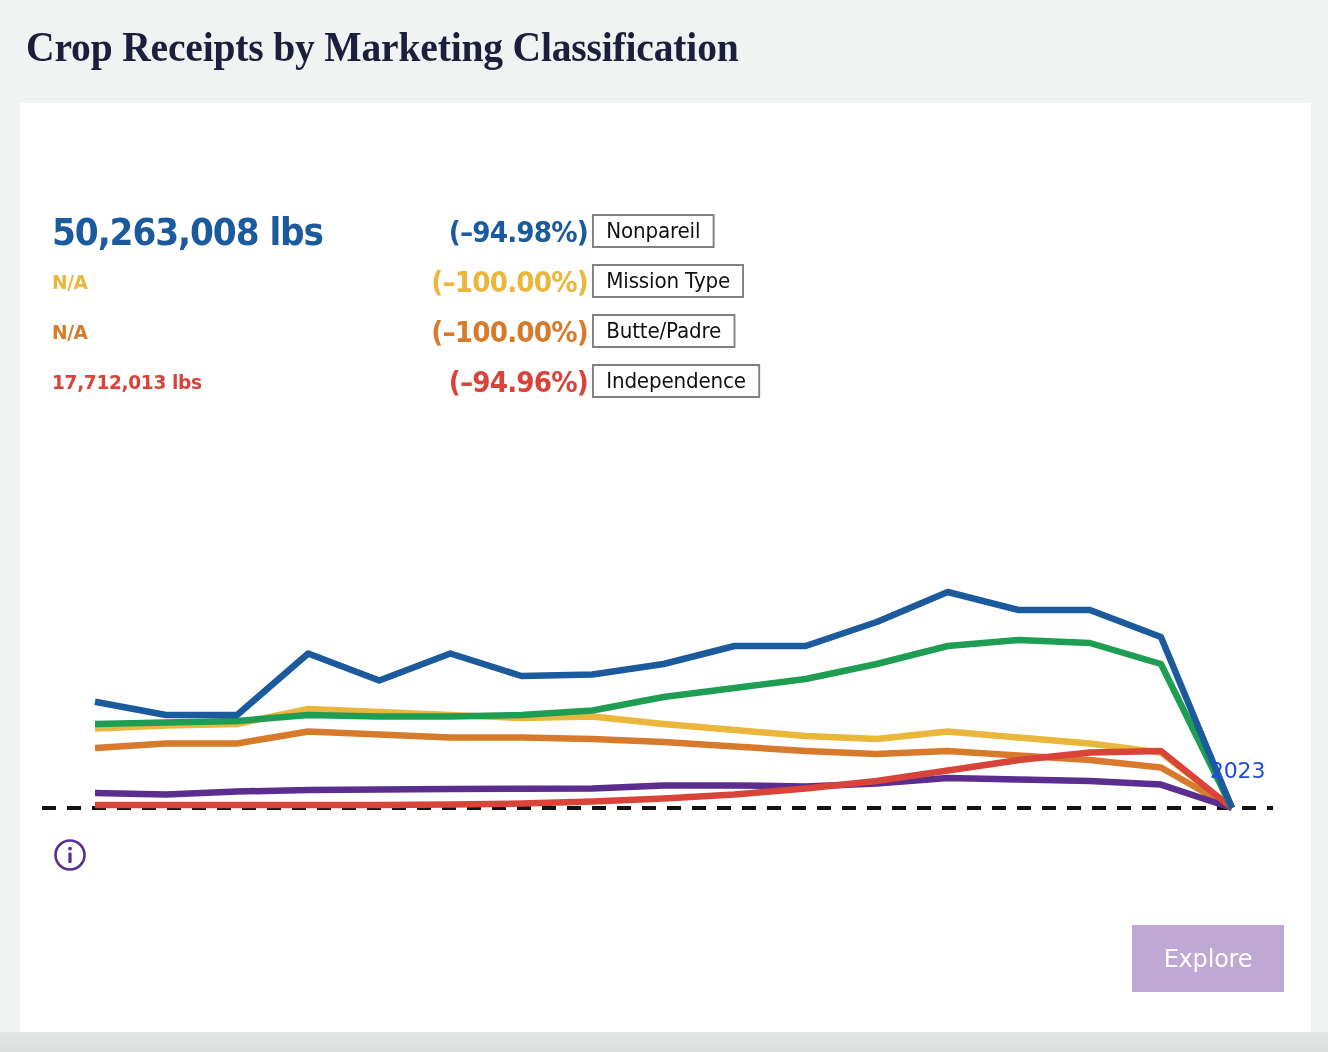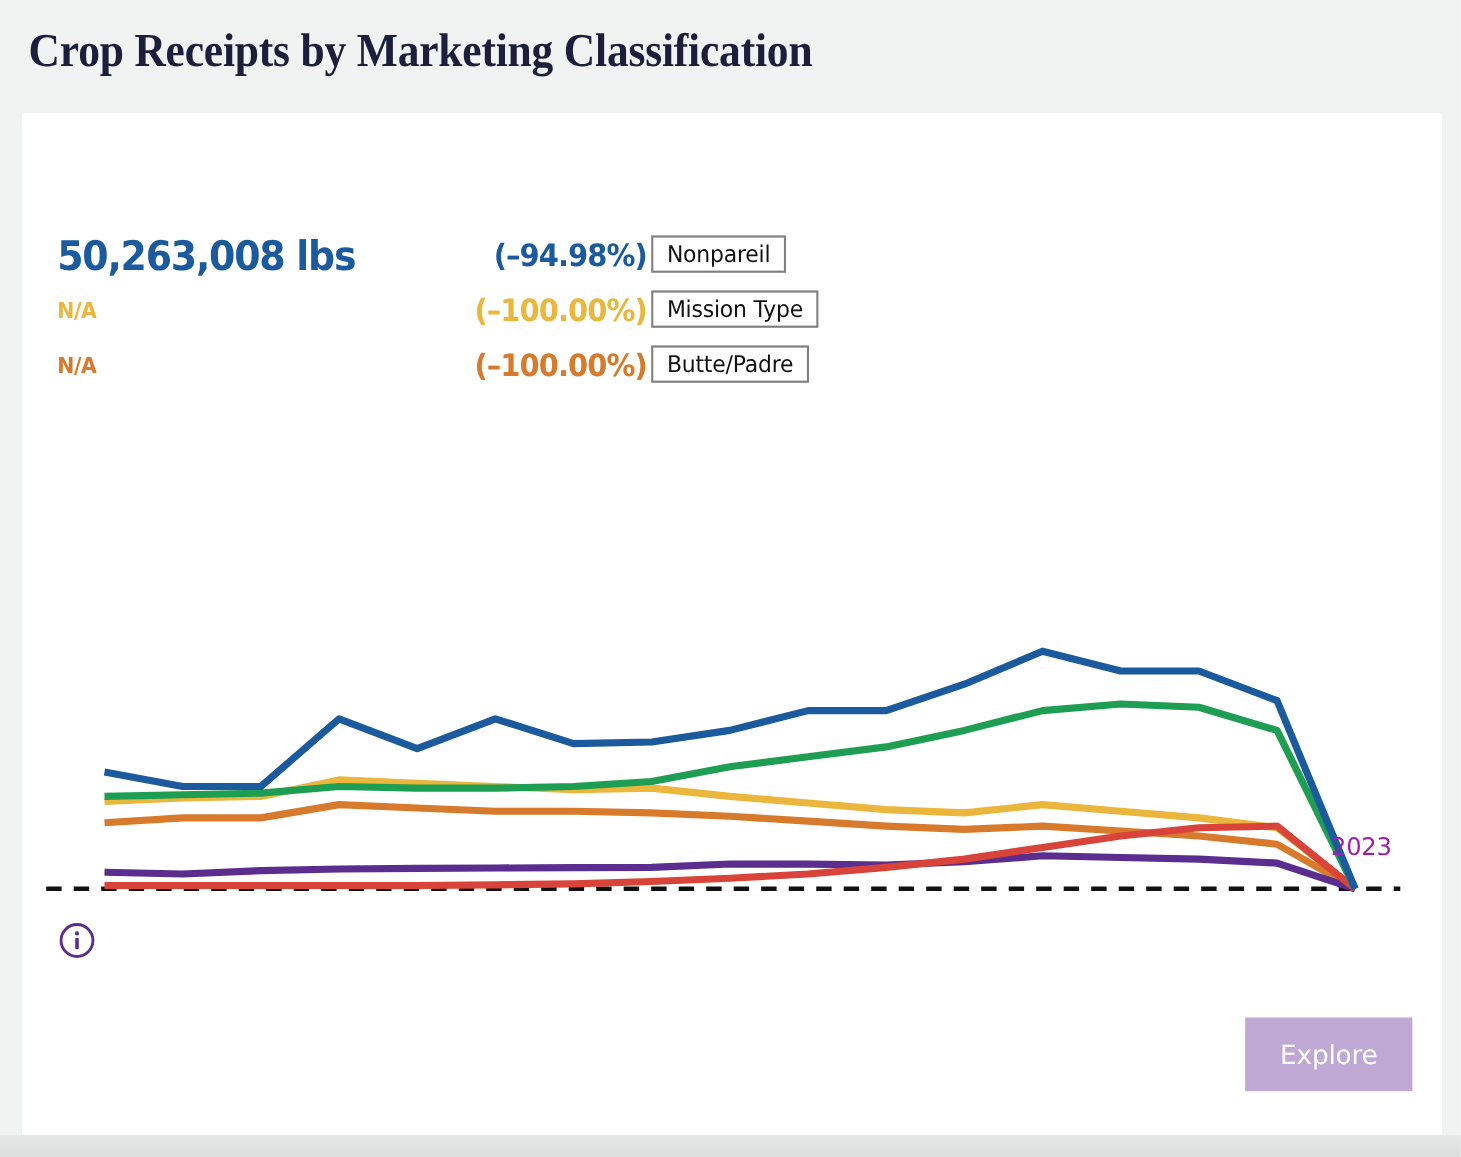--- a/index.html
+++ b/index.html
@@ -130,21 +130,21 @@
     position: absolute;
     left: 0;
     top: 0;
   }
   #year-label {
     position: absolute;
     left: 1190px;
     top: 655px;
     font-family: "DejaVu Sans", "Liberation Sans", sans-serif;
     font-size: 22px;
-    color: #a21caf;
+    color: #1d4ed8;
     letter-spacing: -0.2px;
   }
 
   
   #info-icon {
     position: absolute;
     left: 33px;
     top: 735px;
     width: 34px;
     height: 34px;
@@ -191,20 +191,25 @@
       <span class="legend-pct" style="color: rgb(234, 182, 60);">(–100.00%)</span>
       <span class="legend-chip">Mission Type</span>
     </div>
 
     <div class="legend-row">
       <span class="legend-value" style="color: rgb(216, 122, 43);">N/A</span>
       <span class="legend-pct" style="color: rgb(216, 122, 43);">(–100.00%)</span>
       <span class="legend-chip">Butte/Padre</span>
     </div>
 
+    <div class="legend-row">
+      <span class="legend-value" style="color: rgb(217, 68, 58);">17,712,013 lbs</span>
+      <span class="legend-pct" style="color: rgb(217, 68, 58);">(–94.96%)</span>
+      <span class="legend-chip">Independence</span>
+    </div>
 
 
   </div>
 
   <div id="chart-area">
     <svg id="chart-svg" width="1291" height="929" viewBox="0 0 1291 929">
         <line x1="22" x2="1253" y1="705" y2="705" stroke="#111111" stroke-width="4" stroke-dasharray="14 11"></line>
         <polyline points="75.00,625.50 146.06,622.50 217.13,621.00 288.19,606.00 359.25,609.00 430.31,612.00 501.38,615.00 572.44,613.50 643.50,621.00 714.56,627.00 785.63,633.00 856.69,636.00 927.75,628.50 998.81,634.50 1069.88,640.50 1140.94,649.50 1212.00,705.00" fill="none" stroke="#eab63c" stroke-width="6.5" stroke-linejoin="round" stroke-linecap="butt"></polyline>
         <polyline points="75.00,645.00 146.06,640.50 217.13,640.50 288.19,628.50 359.25,631.50 430.31,634.50 501.38,634.50 572.44,636.00 643.50,639.00 714.56,643.50 785.63,648.00 856.69,651.00 927.75,648.00 998.81,652.50 1069.88,657.00 1140.94,664.50 1212.00,705.00" fill="none" stroke="#d87a2b" stroke-width="6.5" stroke-linejoin="round" stroke-linecap="butt"></polyline>
         <polyline points="75.00,690.00 146.06,691.50 217.13,688.50 288.19,687.00 359.25,686.40 430.31,686.10 501.38,685.80 572.44,685.50 643.50,682.50 714.56,682.50 785.63,683.40 856.69,680.40 927.75,675.00 998.81,676.50 1069.88,678.00 1140.94,681.60 1212.00,705.00" fill="none" stroke="#5b2d8e" stroke-width="6.5" stroke-linejoin="round" stroke-linecap="butt"></polyline>

